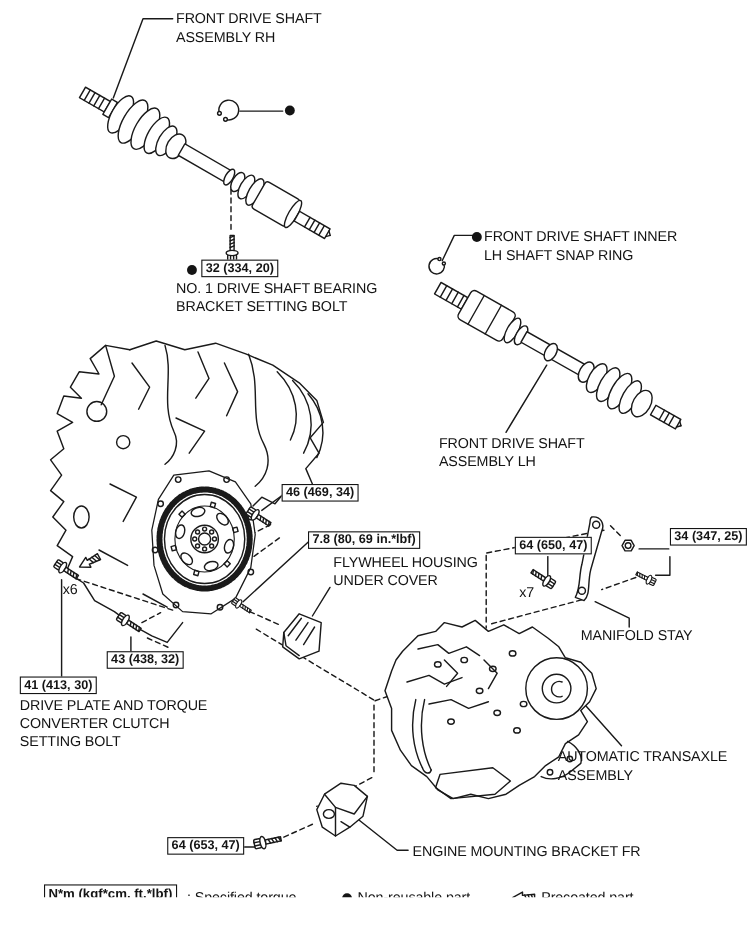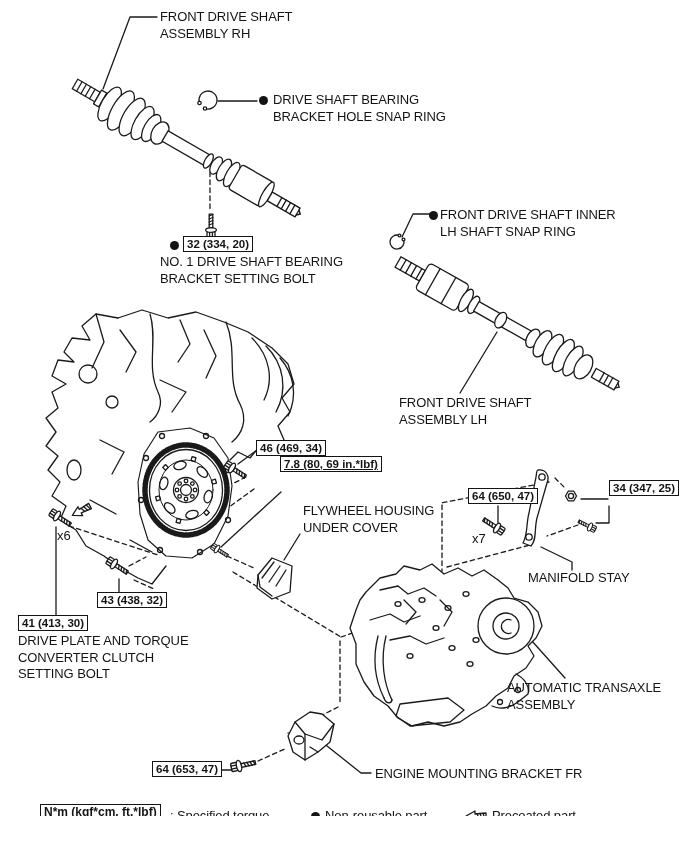--- a/index.html
+++ b/index.html
@@ -290,37 +290,35 @@
       </g>
   <g>
         <use href="#precoatsym" transform="translate(466,811)"></use>
       </g>
 </svg>
 
   <div class="lbl" style="left:160px;top:9px;">FRONT DRIVE SHAFT
 ASSEMBLY RH</div>
 
   <div class="bullet" style="left:259px;top:96px;"></div>
-  <div class="lbl" style="left:273px;top:92px;">DRIVE SHAFT BEARING
-BRACKET HOLE SNAP RING</div>
 
   <div class="bullet" style="left:170px;top:241px;"></div>
   <div class="tq" style="left:183px;top:236px;">32 (334, 20)</div>
   <div class="lbl" style="left:160px;top:254px;">NO. 1 DRIVE SHAFT BEARING
 BRACKET SETTING BOLT</div>
 
   <div class="bullet" style="left:429px;top:211px;"></div>
   <div class="lbl" style="left:440px;top:207px;">FRONT DRIVE SHAFT INNER
 LH SHAFT SNAP RING</div>
 
   <div class="lbl" style="left:399px;top:395px;">FRONT DRIVE SHAFT
 ASSEMBLY LH</div>
 
   <div class="tq" style="left:256px;top:440px;">46 (469, 34)</div>
-  <div class="tq" style="left:280px;top:456px;text-decoration:underline;">7.8 (80, 69 in.*lbf)</div>
+  <div class="tq" style="left:280px;top:483px;">7.8 (80, 69 in.*lbf)</div>
   <div class="lbl" style="left:303px;top:503px;">FLYWHEEL HOUSING
 UNDER COVER</div>
 
   <div class="lbl" style="left:57px;top:528px;">x6</div>
   <div class="tq" style="left:97px;top:592px;">43 (438, 32)</div>
   <div class="tq" style="left:18px;top:615px;">41 (413, 30)</div>
   <div class="lbl" style="left:18px;top:633px;">DRIVE PLATE AND TORQUE
 CONVERTER CLUTCH
 SETTING BOLT</div>
 

